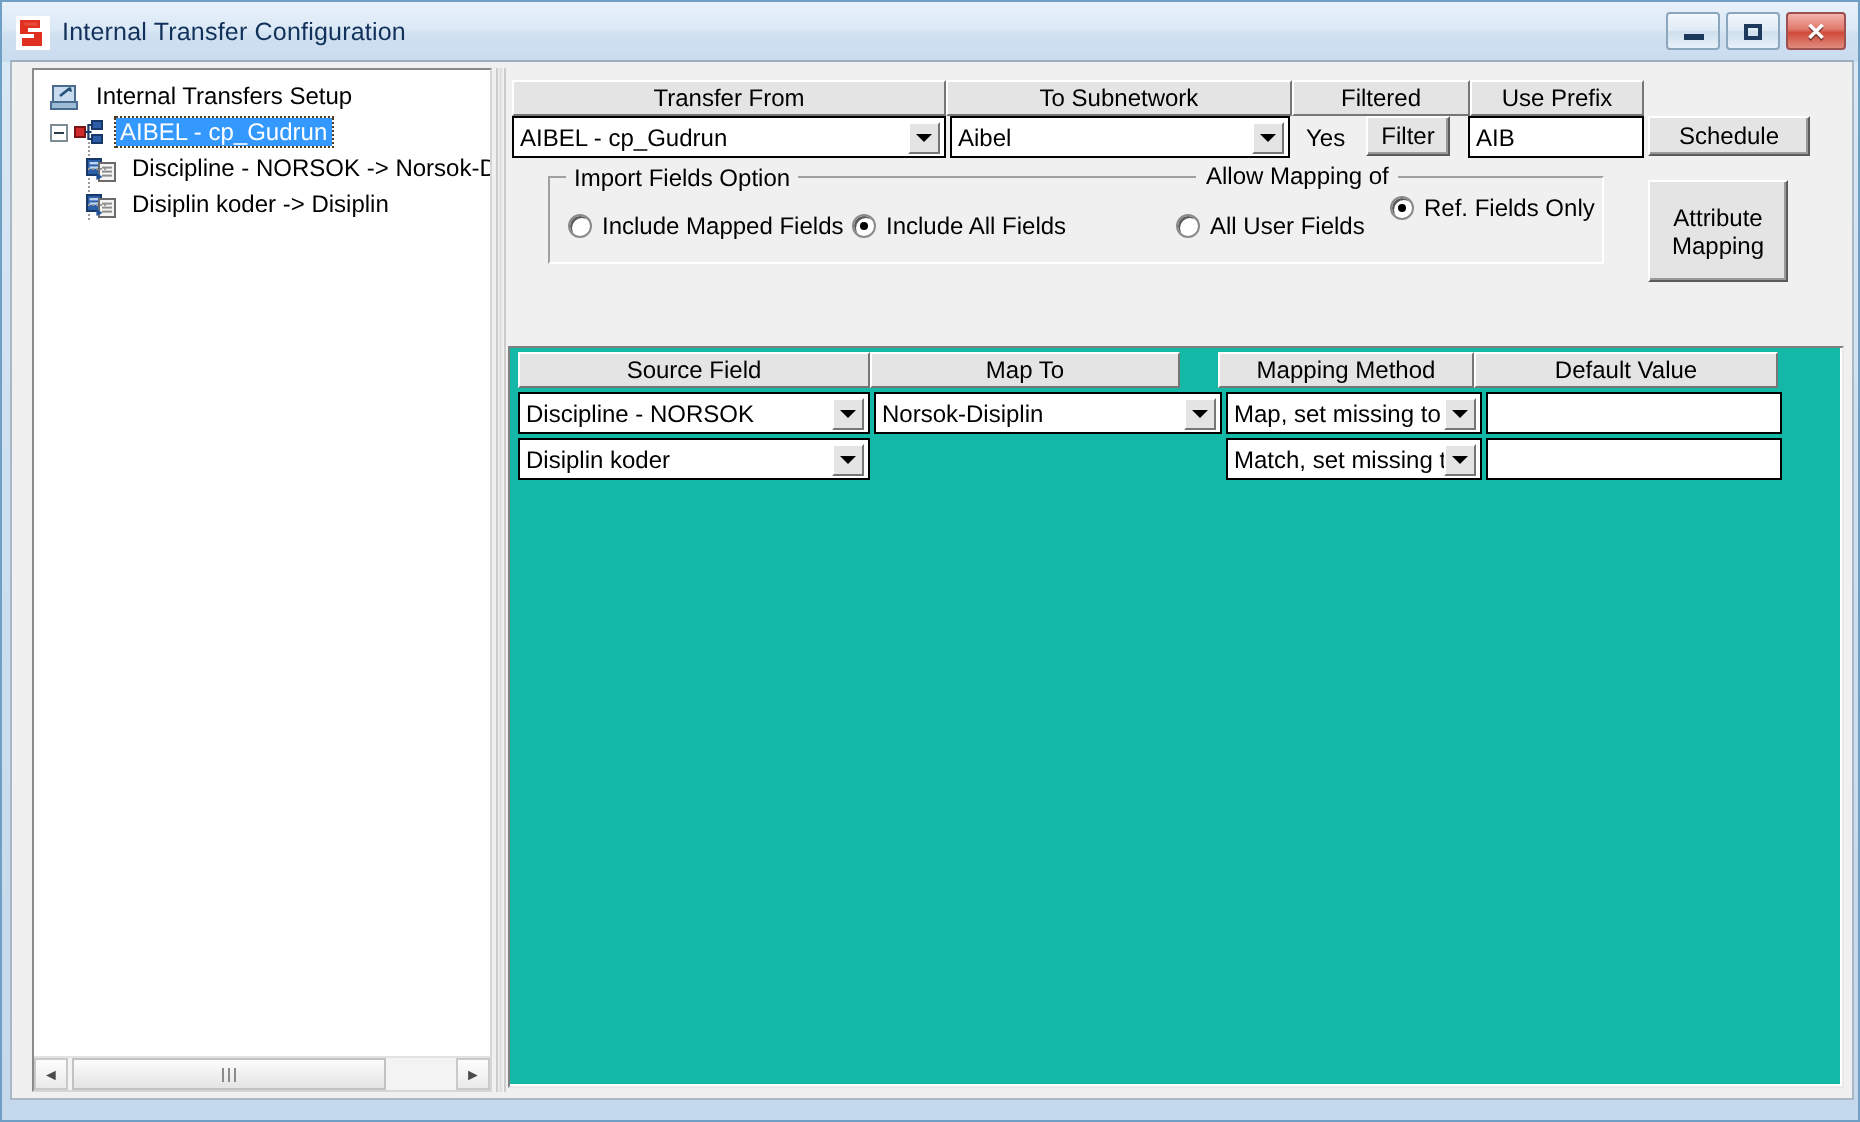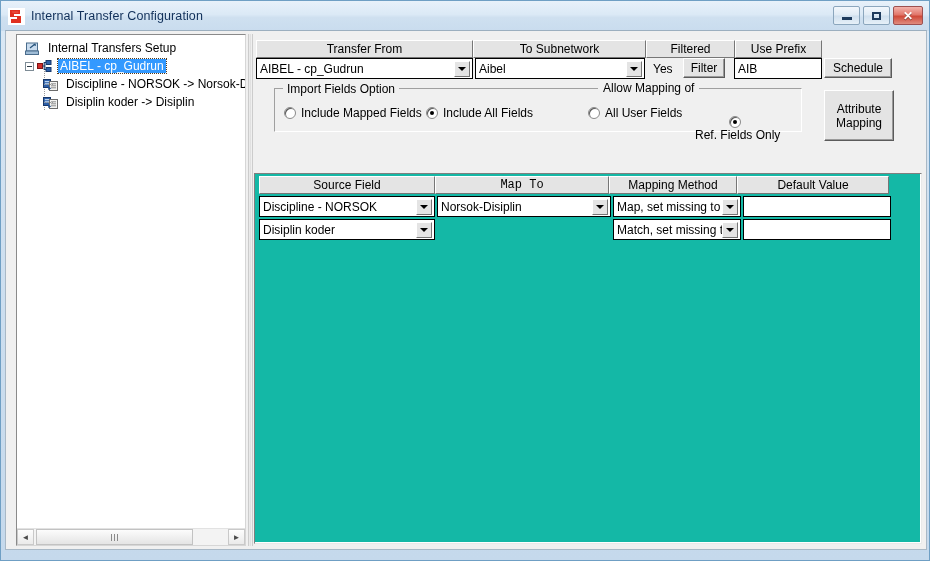--- a/index.html
+++ b/index.html
@@ -476,21 +476,21 @@
           </div>
       </div>
 
       <div class="plaintext" style="left:399px; top:28px;">Yes</div>
       <div class="btn" style="left:429px; top:24px; width:42px; height:20px;">Filter</div>
 
       <div class="txtfield" style="left:480px; top:24px; width:88px;">
         <span>AIB</span>
       </div>
 
-      <div class="btn" style="left:570px; top:24px; width:68px; height:20px;">Schedule</div>
+      <div class="btn" style="left:570px; top:24px; width:81px; height:20px;">Schedule</div>
       <div class="btn" style="left:570px; top:56px; width:70px; height:51px;">Attribute
 Mapping</div>
 
       <div class="groupbox" style="left:20px; top:54px; width:528px; height:44px;">
         <div class="gb-title" style="left:8px;">Import Fields Option</div>
       </div>
 
       <div class="plaintext" style="left:344px; top:47px; background:#f0f0f0; padding:0 5px;">Allow Mapping of</div>
 
       <div class="radio" style="left:30px; top:72px;">
@@ -498,31 +498,31 @@
         <span>Include Mapped Fields</span>
       </div>
       <div class="radio" style="left:172px; top:72px;">
         <span class="rdot on"></span>
         <span>Include All Fields</span>
       </div>
       <div class="radio" style="left:334px; top:72px;">
         <span class="rdot"></span>
         <span>All User Fields</span>
       </div>
-      <div class="radio" style="left:441px; top:82px;flex-direction:column;">
+      <div class="radio" style="left:441px; top:63px;">
         <span class="rdot on"></span>
         <span>Ref. Fields Only</span>
       </div>
 
       <div class="sunken" id="grid-panel">
         <div id="grid-inner">
 
           <div style="position:relative; height:19px;">
             <div class="hdr" style="left:2px; top:0; width:176px;">Source Field</div>
-            <div class="hdr" style="left:178px; top:0; width:174px;font-family:Liberation Mono, monospace;">Map To</div>
+            <div class="hdr" style="left:178px; top:0; width:155px;">Map To</div>
             <div class="hdr" style="left:352px; top:0; width:128px;">Mapping Method</div>
             <div class="hdr" style="left:480px; top:0; width:152px;">Default Value</div>
           </div>
 
           <div class="grow">
             <div class="combo gcell" style="left:2px; width:176px;">
               <span>Discipline - NORSOK</span>
               <div class="arrowbox">
                   <div class="caret"></div>
                 </div>

